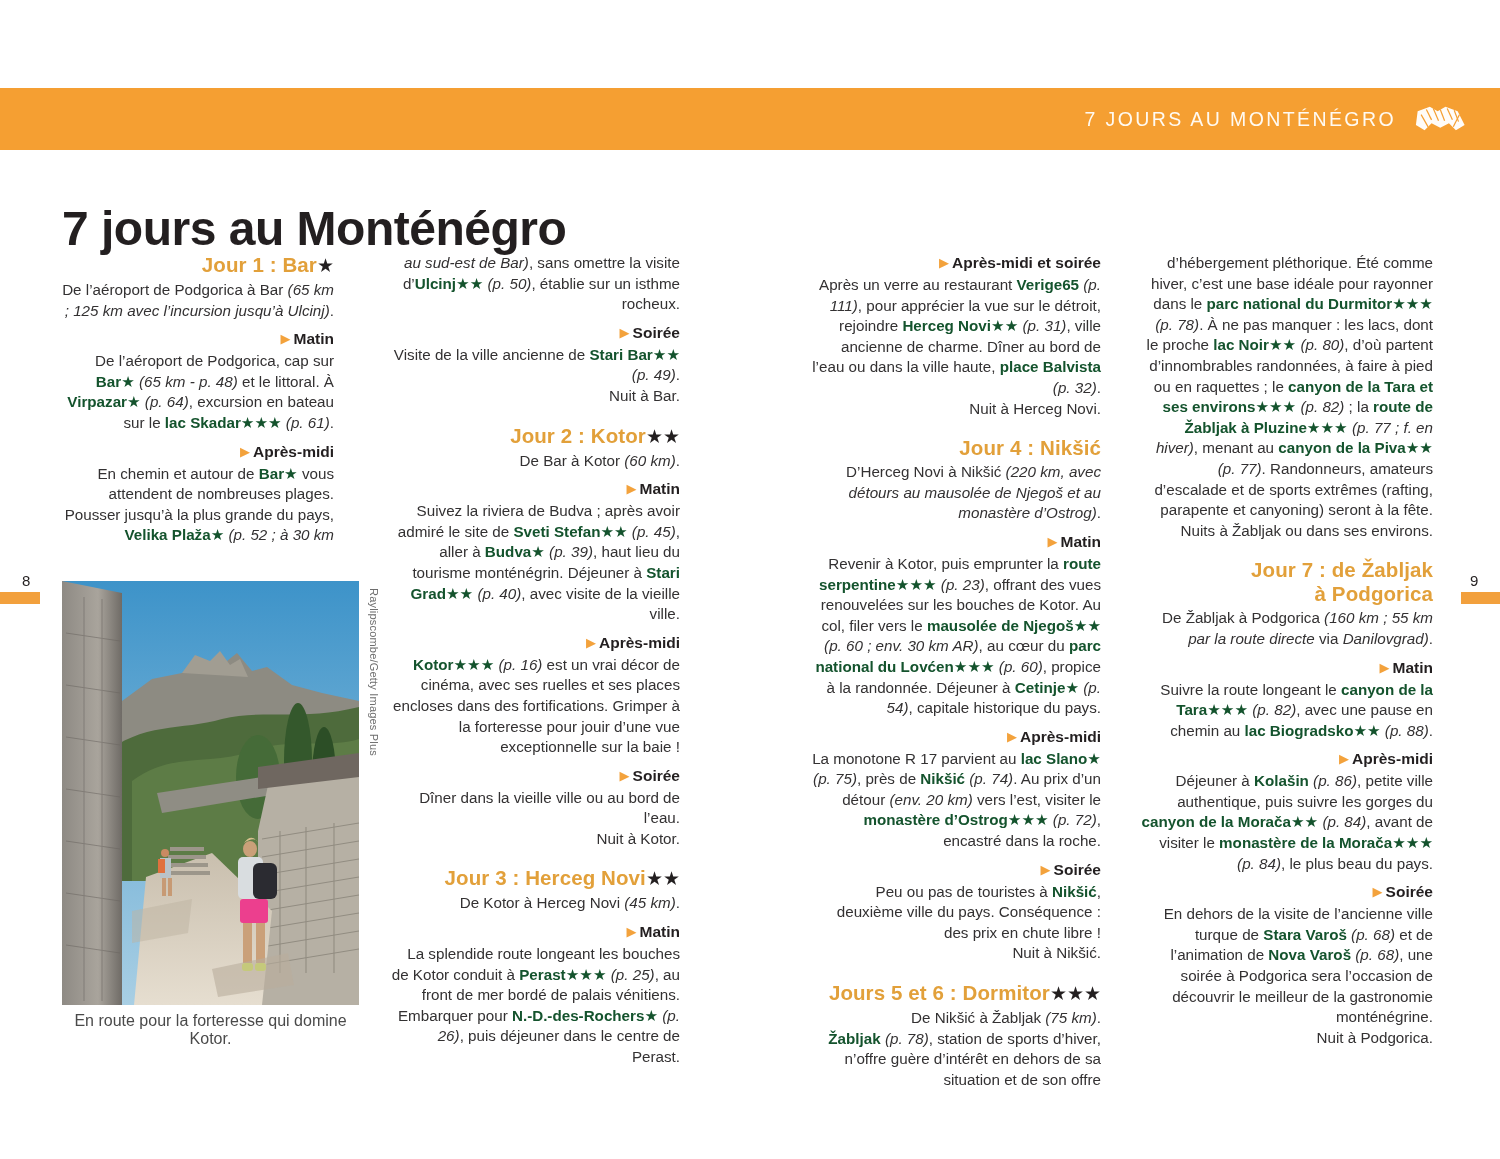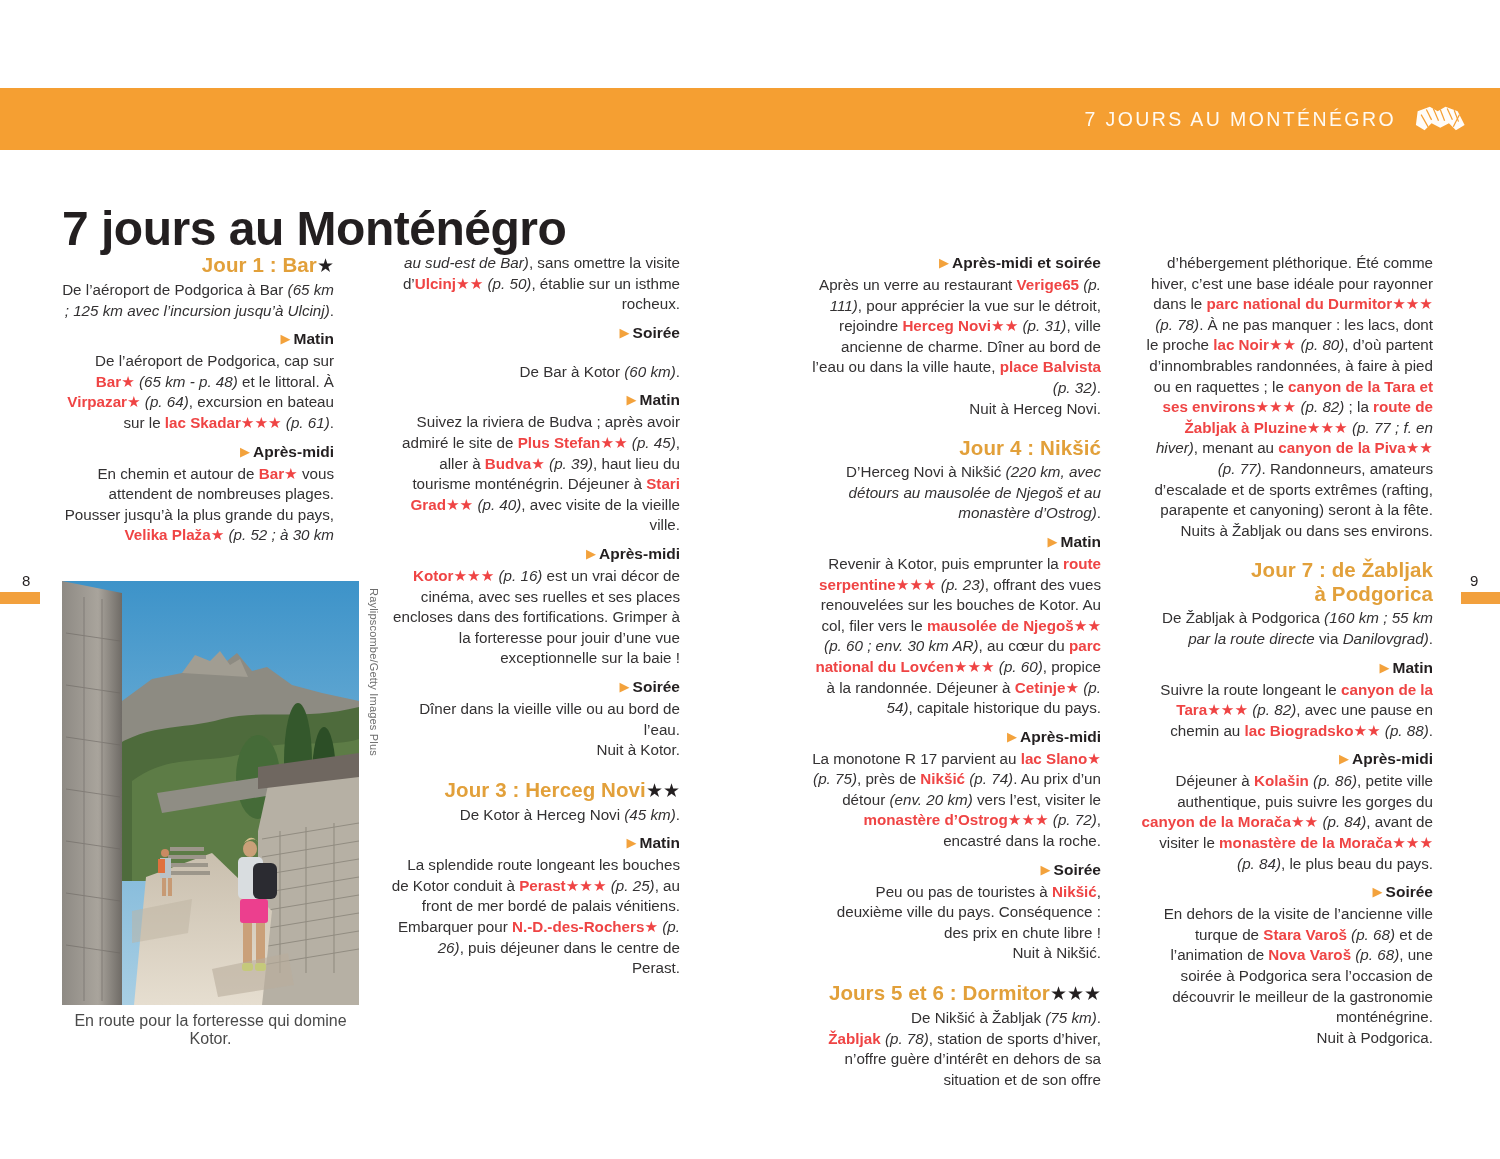--- a/index.html
+++ b/index.html
@@ -73,21 +73,21 @@
 
   .sub-head{
     font-weight:700;font-size:15.5px;color:#231f20;
     margin:8px 0 1px 0;line-height:20px;
     display:block;
   }
   .sub-head .tri{
     color:#f3a23c;font-size:13px;margin-right:3px;
     display:inline-block;transform:translateY(-1px);
   }
-  b,.b{font-weight:700;color:#ef4444;}
+  b,.b{font-weight:700;color:#14532d;}
   i,.i{font-style:italic;}
 
   
   .photo{
     position:absolute;left:62px;top:581px;width:297px;height:424px;
     overflow:hidden;background:#9fb7c8;
   }
   .photo svg{display:block;width:297px;height:424px;}
   .credit{
     position:absolute;left:362px;top:588px;width:18px;height:200px;
@@ -225,26 +225,30 @@
       <path d="M70 330 L130 318 L126 352 L70 362 Z" fill="#bdb3a2" opacity="0.5"></path>
     </svg>
   </div>
   <div class="credit">Raylipscombe/Getty Images Plus</div>
   <div class="caption">En route pour la forteresse qui domine Kotor.</div>
 
   <div class="col col2">
     <p class="para"><i>au sud-est de Bar)</i><span>, sans omettre la visite d’</span><b>Ulcinj★★</b><i> (p. 50)</i><span>, établie sur un isthme rocheux.</span></p>
 
     <div class="sub-head"><span class="tri">▶</span><span>Soirée</span></div>
-
-    <div class="spacer-md"></div>
+    <p class="para"><span>Visite de la ville ancienne de </span><b>Stari Bar★★</b><i> (p. 49)</i><span>.</span><br><span>Nuit à Bar.</span></p>
+
+    <div class="spacer-md"></div>
+    <div class="day-head">
+      <span>Jour 2 : Kotor</span><span class="stars">★★</span>
+    </div>
     <p class="para"><span>De Bar à Kotor </span><i>(60 km)</i><span>.</span></p>
 
     <div class="sub-head"><span class="tri">▶</span><span>Matin</span></div>
-    <p class="para"><span>Suivez la riviera de Budva ; après avoir admiré le site de </span><b>Plus Stefan★★</b><i> (p. 45)</i><span>, aller à </span><b>Budva★</b><i> (p. 39)</i><span>, haut lieu du tourisme monténégrin. Déjeuner à </span><b>Stari Grad★★</b><i> (p. 40)</i><span>, avec visite de la vieille ville.</span></p>
+    <p class="para"><span>Suivez la riviera de Budva ; après avoir admiré le site de </span><b>Sveti Stefan★★</b><i> (p. 45)</i><span>, aller à </span><b>Budva★</b><i> (p. 39)</i><span>, haut lieu du tourisme monténégrin. Déjeuner à </span><b>Stari Grad★★</b><i> (p. 40)</i><span>, avec visite de la vieille ville.</span></p>
 
     <div class="sub-head"><span class="tri">▶</span><span>Après-midi</span></div>
     <p class="para"><b>Kotor★★★</b><i> (p. 16)</i><span> est un vrai décor de cinéma, avec ses ruelles et ses places encloses dans des fortifications. Grimper à la forteresse pour jouir d’une vue exceptionnelle sur la baie !</span></p>
 
     <div class="sub-head"><span class="tri">▶</span><span>Soirée</span></div>
     <p class="para"><span>Dîner dans la vieille ville ou au bord de l’eau.</span><br><span>Nuit à Kotor.</span></p>
 
     <div class="spacer-md"></div>
     <div class="day-head">
       <span>Jour 3 : Herceg Novi</span><span class="stars">★★</span>

